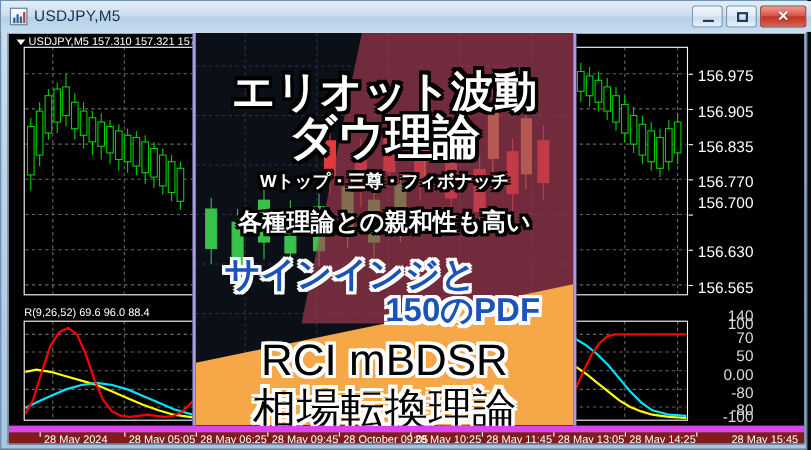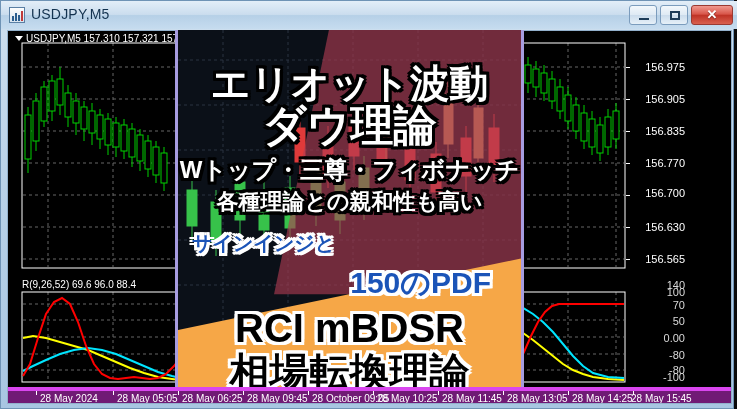--- a/index.html
+++ b/index.html
@@ -39,26 +39,26 @@
     background:#000;border:1px solid #92b0cb;box-sizing:border-box;overflow:hidden;}
 
   .pricepane{position:absolute;left:0;top:0;width:725px;height:243px;}
   .indipane{position:absolute;left:0;top:247px;width:725px;height:110px;}
 
   .hdrtext{position:absolute;left:18px;top:2px;font-size:10px;color:#ffffff;white-space:nowrap;
     font-family:"Liberation Sans",sans-serif;}
   .hdrarrow{position:absolute;left:7px;top:5px;width:0;height:0;
     border-left:4px solid transparent;border-right:4px solid transparent;border-top:5px solid #fff;}
 
-  .axlabel{position:absolute;right:4px;font-size:11px;color:#ffffff;white-space:nowrap;text-align:right;}
+  .axlabel{position:absolute;right:4px;font-size:14px;color:#ffffff;white-space:nowrap;text-align:right;}
   .axtick{position:absolute;width:4px;height:0;border-top:1px solid #fff;}
   .axlabel.ind{color:#d9d9d9;}
 
-  .timeaxis{position:absolute;left:0;bottom:0;width:725px;height:16px;background:#701a75;
-    border-top:4px solid #d946ef;box-sizing:border-box;}
+  .timeaxis{position:absolute;left:0;bottom:0;width:725px;height:16px;background:#7f1d1d;
+    border-top:6px solid #d946ef;box-sizing:border-box;}
   .tlabel{position:absolute;top:2px;font-size:10px;color:#fff;white-space:nowrap;transform:translateX(-50%);}
   .ttick{position:absolute;top:0;width:0;height:4px;border-left:1px solid #fff;}
 
   
   .promo{position:absolute;left:174px;top:29px;width:349px;height:357px;overflow:hidden;
     border-left:3px solid #a79ce0;border-right:3px solid #a79ce0;box-sizing:border-box;
     background:#0d1420;}
   .promo .bgchart{position:absolute;left:0;top:0;width:100%;height:100%;background:#0b1018;}
   .promo .maroon{position:absolute;left:0;top:0;width:100%;height:100%;
     background:rgba(176,60,82,0.62);
@@ -71,31 +71,31 @@
   .t-white{color:#ffffff;font-weight:bold;
     text-shadow:
       -3px -3px 0 #000, 3px -3px 0 #000, -3px 3px 0 #000, 3px 3px 0 #000,
       -3px 0 0 #000, 3px 0 0 #000, 0 -3px 0 #000, 0 3px 0 #000,
       -2px -3px 0 #000, 2px -3px 0 #000, -2px 3px 0 #000, 2px 3px 0 #000;}
   .t-blue{color:#1b54b8;font-weight:bold;
     text-shadow:
       -3px -3px 0 #fff, 3px -3px 0 #fff, -3px 3px 0 #fff, 3px 3px 0 #fff,
       -3px 0 0 #fff, 3px 0 0 #fff, 0 -3px 0 #fff, 0 3px 0 #fff,
       -2px -3px 0 #fff, 2px -3px 0 #fff, -2px 3px 0 #fff, 2px 3px 0 #fff;}
-  .t-black{color:#000000;font-weight:bold;
+  .t-black{color:#000000;font-weight:normal;
     text-shadow:
       -3px -3px 0 #fff, 3px -3px 0 #fff, -3px 3px 0 #fff, 3px 3px 0 #fff,
       -3px 0 0 #fff, 3px 0 0 #fff, 0 -3px 0 #fff, 0 3px 0 #fff,
       -2px -3px 0 #fff, 2px -3px 0 #fff, -2px 3px 0 #fff, 2px 3px 0 #fff;}
 
   .l1{top:34px;font-size:39px;}
   .l2{top:74px;font-size:43px;}
-  .l3{top:128px;font-size:24px;}
+  .l3{top:128px;font-size:16px;}
   .l4{top:161px;font-size:22px;}
-  .l5{top:203px;font-size:20px;text-align:left;padding-left:14px;box-sizing:border-box;}
+  .l5{top:203px;font-size:32px;text-align:left;padding-left:26px;box-sizing:border-box;}
   .l6{top:238px;font-size:30px;text-align:right;padding-right:30px;box-sizing:border-box;}
   .l7{top:278px;font-size:40px;}
   .l8{top:322px;font-size:40px;}
 </style>
 </head>
 <body>
 
 <div class="window">
 
   <div class="titlebar">
@@ -262,21 +262,21 @@
 
       <span class="axtick" style="right:103px;top:36px;"></span>
       <span class="axlabel" style="top:30px;right:48px;">156.975</span>
       <span class="axtick" style="right:103px;top:68px;"></span>
       <span class="axlabel" style="top:62px;right:48px;">156.905</span>
       <span class="axtick" style="right:103px;top:100px;"></span>
       <span class="axlabel" style="top:94px;right:48px;">156.835</span>
       <span class="axtick" style="right:103px;top:132px;"></span>
       <span class="axlabel" style="top:126px;right:48px;">156.770</span>
       <span class="axtick" style="right:103px;top:164px;"></span>
-      <span class="axlabel" style="top:156px;right:48px;">156.700</span>
+      <span class="axlabel" style="top:145px;right:48px;">156.700</span>
       <span class="axtick" style="right:103px;top:196px;"></span>
       <span class="axlabel" style="top:190px;right:48px;">156.630</span>
       <span class="axtick" style="right:103px;top:228px;"></span>
       <span class="axlabel" style="top:222px;right:48px;">156.565</span>
     </div>
 
     <div class="indipane">
       <svg width="725" height="110" style="position:absolute;left:0;top:0;">
         <rect x="0" y="0" width="725" height="110" fill="#000"></rect>
         <g stroke="#8a8a8a" stroke-width="1" stroke-dasharray="3,3" opacity="0.75">
@@ -338,21 +338,21 @@
       <span class="tlabel" style="left:304px;transform:none;">28 October 09:05</span>
       <span class="ttick" style="left:365px;"></span>
       <span class="tlabel" style="left:369px;transform:none;">28 May 10:25</span>
       <span class="ttick" style="left:430px;"></span>
       <span class="tlabel" style="left:434px;transform:none;">28 May 11:45</span>
       <span class="ttick" style="left:495px;"></span>
       <span class="tlabel" style="left:499px;transform:none;">28 May 13:05</span>
       <span class="ttick" style="left:560px;"></span>
       <span class="tlabel" style="left:564px;transform:none;">28 May 14:25</span>
       <span class="ttick" style="left:625px;"></span>
-      <span class="tlabel" style="left:623px;transform:none;">28 May 15:45</span>
+      <span class="tlabel" style="left:657px;transform:none;">28 May 15:45</span>
 
     </div>
   </div>
 
   <div class="promo">
     <div class="bgchart">
       <svg width="349" height="357" style="position:absolute;left:0;top:0;">
         <rect x="0" y="0" width="349" height="357" fill="#0b1018"></rect>
         <g stroke="#2a3340" stroke-width="1" stroke-dasharray="3,3">
           <line x1="45" y1="0" x2="45" y2="357"></line>

